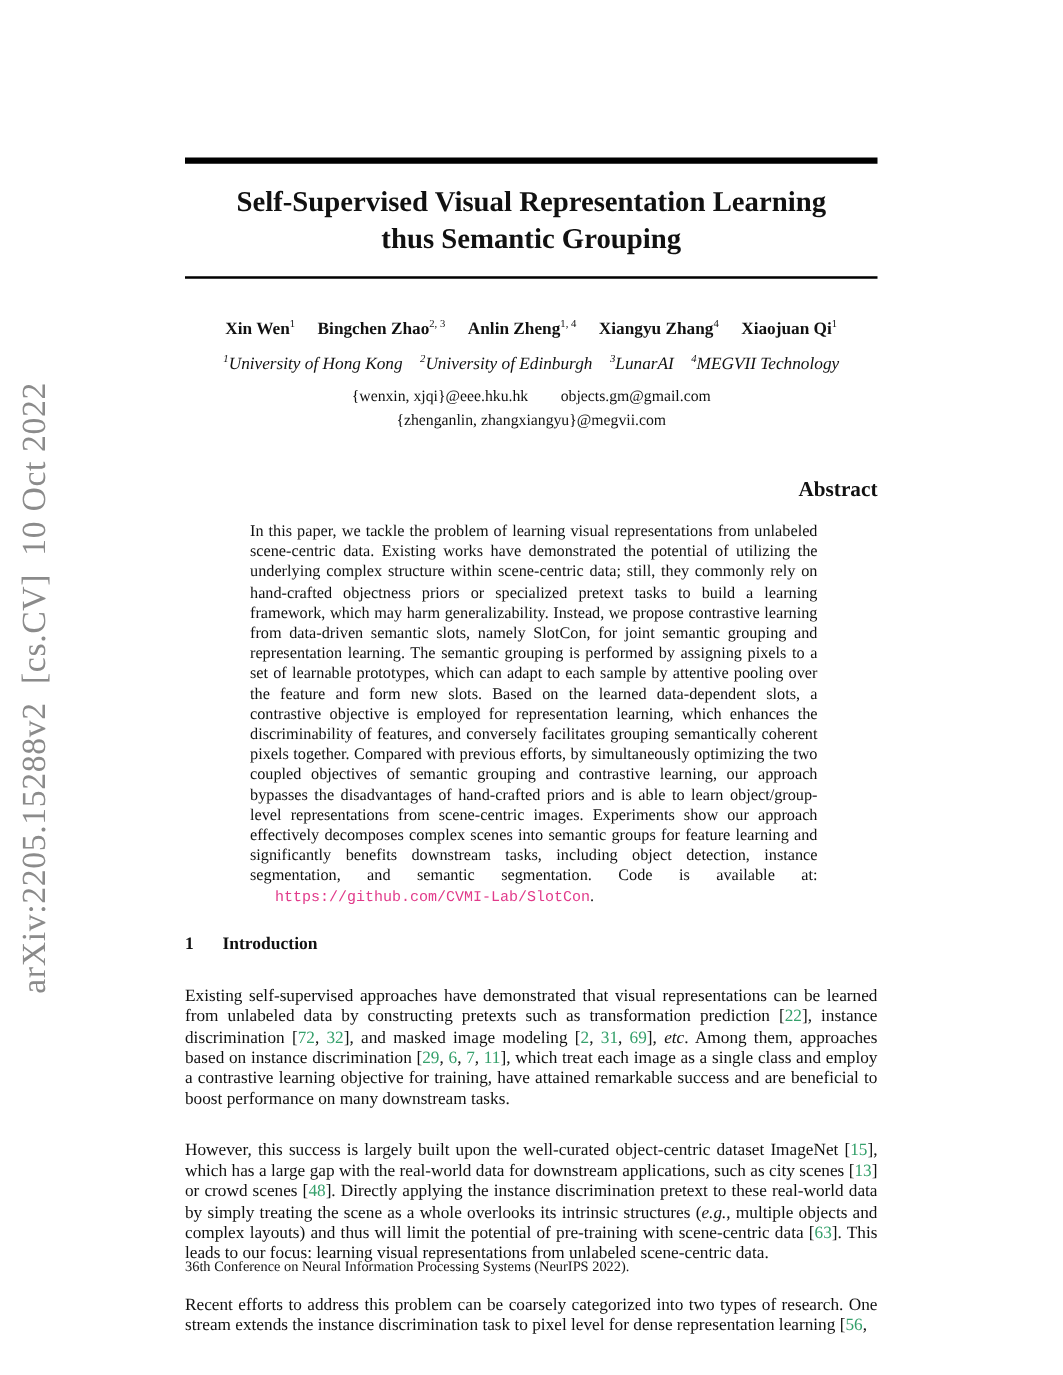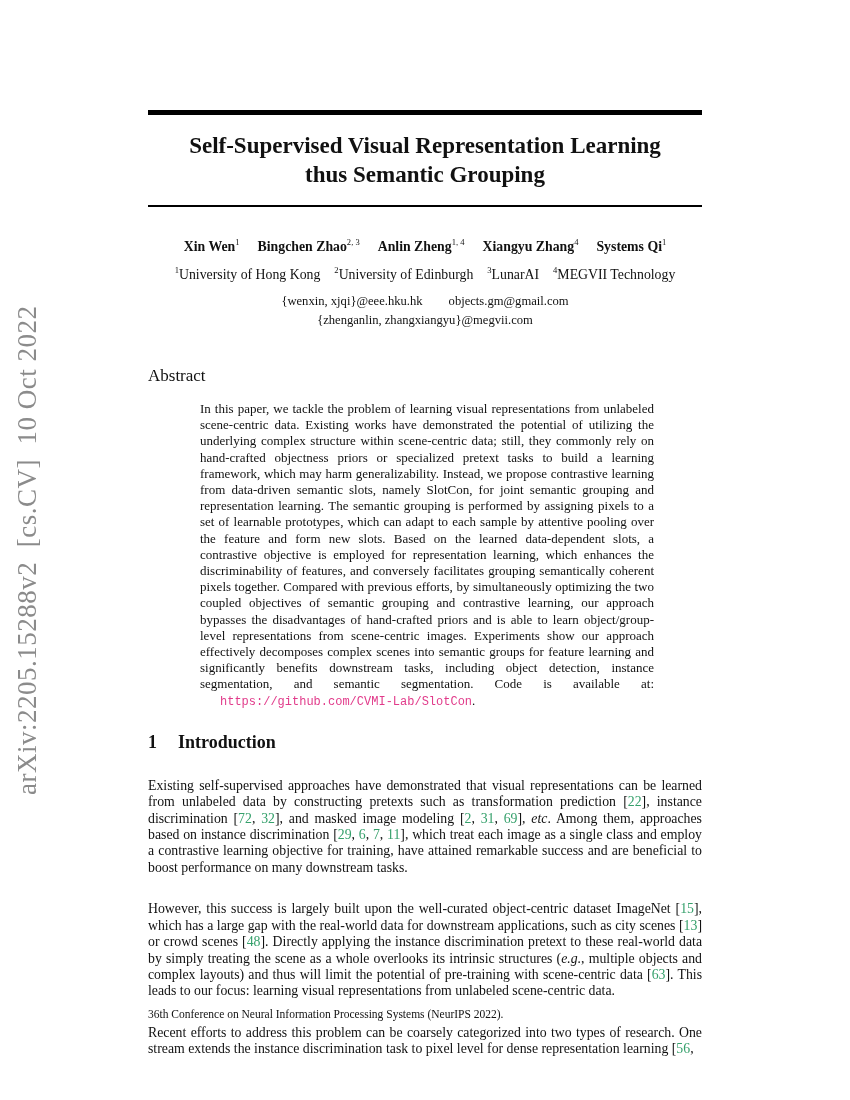--- a/index.html
+++ b/index.html
@@ -22,21 +22,21 @@
     transform: rotate(180deg);
     font-size: 27px;
     letter-spacing: 0.5px;
     color: var(--watermark, #8b8b8b);
     white-space: pre;
     text-align: center;
   }
   .content {
     position: absolute;
     left: 148px;
-    top: 0;
+    top: 16px;
     width: 554px;
   }
   .rule-thick { margin-top: 110px; height: 5px; background: #000; }
   .rule-thin  { margin-top: 16px;  height: 2px; background: #000; }
   .title {
     margin: 16px 0 0 0;
     text-align: center;
     font-size: 23px;
     line-height: 29px;
     font-weight: bold;
@@ -47,45 +47,46 @@
     font-size: 13.8px;
     line-height: 17px;
   }
   .author { display: inline-block; margin: 0 9px; font-weight: bold; text-align: right; }
   .author sup, .affil sup { font-size: 0.62em; font-weight: normal; line-height: 0; }
   .affils {
     margin-top: 11px;
     text-align: center;
     font-size: 13.8px;
     line-height: 17px;
+    font-style: italic;
   }
   .affil { display: inline-block; margin: 0 7px; }
   .emails {
     margin-top: 9px;
     font-family: Liberation Serif, serif;
     font-size: 12.6px;
     line-height: 19px;
   }
   .email-line { display: flex; justify-content: center; gap: 26px; white-space: pre; }
   .abstract-heading {
     margin: 36px 0 0 0;
-    text-align: left;
+    text-align: right;
     font-size: 17px;
-    font-weight: normal;
+    font-weight: bold;
   }
   .abstract-body {
     margin: 15px 48px 0 52px;
     text-align: justify;
     font-size: 13px;
     line-height: 16.2px;
     hyphens: auto;
   }
   .section-heading {
     margin: 22px 0 0 0;
-    font-size: 18px;
+    font-size: 14px;
     font-weight: bold;
   }
   .section-heading .sec-num { display: inline-block; width: 30px; }
   .body-par {
     margin: 25px 0 0 0;
     text-align: justify;
     font-size: 13.8px;
     line-height: 16.4px;
     hyphens: auto;
   }
@@ -117,21 +118,21 @@
 
     <div class="rule-thick"></div>
 
     <h1 class="title">
       <span>Self-Supervised Visual Representation Learning</span><br>
       <span>thus Semantic Grouping</span>
     </h1>
 
     <div class="rule-thin"></div>
 
-    <div class="authors"><span class="author"><b>Xin Wen</b><sup>1</sup></span><span class="author"><b>Bingchen Zhao</b><sup>2, 3</sup></span><span class="author"><b>Anlin Zheng</b><sup>1, 4</sup></span><span class="author"><b>Xiangyu Zhang</b><sup>4</sup></span><span class="author"><b>Systems Qi</b><sup>1</sup></span></div>
+    <div class="authors"><span class="author"><b>Xin Wen</b><sup>1</sup></span><span class="author"><b>Bingchen Zhao</b><sup>2, 3</sup></span><span class="author"><b>Anlin Zheng</b><sup>1, 4</sup></span><span class="author"><b>Xiangyu Zhang</b><sup>4</sup></span><span class="author"><b>Xiaojuan Qi</b><sup>1</sup></span></div>
 
     <div class="affils"><span class="affil"><sup>1</sup>University of Hong Kong</span><span class="affil"><sup>2</sup>University of Edinburgh</span><span class="affil"><sup>3</sup>LunarAI</span><span class="affil"><sup>4</sup>MEGVII Technology</span></div>
 
     <div class="emails">
         <div class="email-line"><span>{wenxin, xjqi}@eee.hku.hk</span><span>objects.gm@gmail.com</span></div>
         <div class="email-line"><span>{zhenganlin, zhangxiangyu}@megvii.com</span></div>
       </div>
 
     <h2 class="abstract-heading">Abstract</h2>
 

